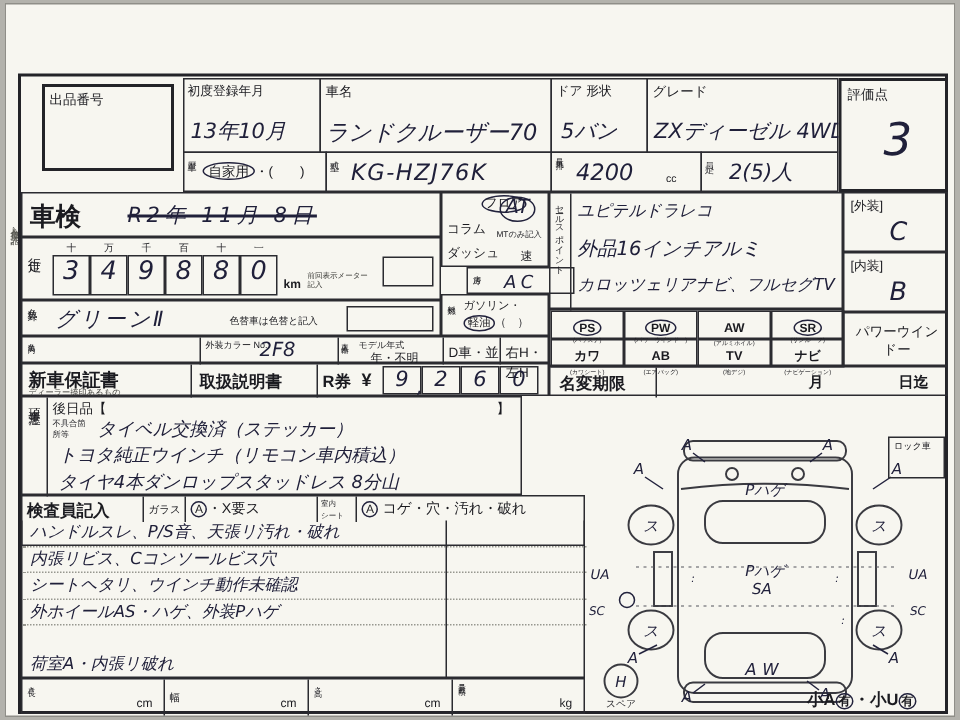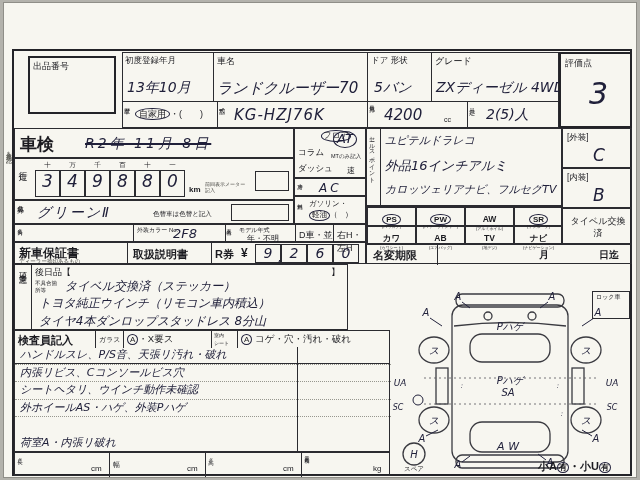--- a/index.html
+++ b/index.html
@@ -142,21 +142,21 @@
   </div>
 
   <div class="abs bx" style="left:294px;top:128px;width:72px;height:50px;">
     <span class="abs print" style="left:2px;top:1px;font-size:8.5px;margin-left:24px;"><span class="circ" style="border-width:1px;padding:0 1px;">フロア</span></span>
     <span class="abs print" style="left:3px;top:18px;font-size:8.5px;">コラム</span>
     <span class="abs print" style="left:3px;top:34px;font-size:8.5px;">ダッシュ</span>
     <span class="abs hw" style="left:38px;top:2px;font-size:13px;"><span class="circ">AT</span></span>
     <span class="abs print" style="left:36px;top:24px;width:34px;font-size:5.5px;">MTのみ記入</span>
     <span class="abs print" style="left:52px;top:36px;font-size:8px;">速</span>
   </div>
-  <div class="abs bx" style="left:294px;top:178px;width:72px;height:18px;">
+  <div class="abs bx" style="left:311px;top:178px;width:72px;height:18px;">
     <span class="abs print vert" style="left:2px;top:1px;font-size:5.5px;height:16px;">冷房</span>
     <span class="abs hw" style="left:24px;top:2px;font-size:12px;letter-spacing:3px;">AC</span>
   </div>
   <div class="abs bx" style="left:294px;top:196px;width:72px;height:28px;">
     <span class="abs print vert" style="left:2px;top:3px;font-size:5.5px;height:22px;">燃料</span>
     <span class="abs print" style="left:14px;top:2px;font-size:7.5px;">ガソリン・</span>
     <span class="abs print" style="left:14px;top:13px;font-size:7.5px;"><span class="circ" style="border-width:1px;padding:0 2px;">軽油</span><span>（　）</span></span>
   </div>
 
   <div class="abs bx" style="left:366px;top:128px;width:196px;height:78px;">
@@ -180,21 +180,21 @@
 
   <div class="abs bx" style="left:562px;top:128px;width:70px;height:40px;">
     <span class="abs print" style="left:4px;top:3px;font-size:8.5px;">[外装]</span>
     <span class="abs hw" style="left:30px;top:16px;font-size:17px;">C</span>
   </div>
   <div class="abs bx" style="left:562px;top:168px;width:70px;height:40px;">
     <span class="abs print" style="left:4px;top:3px;font-size:8.5px;">[内装]</span>
     <span class="abs hw" style="left:30px;top:16px;font-size:17px;">B</span>
   </div>
   <div class="abs bx print" style="left:562px;top:208px;width:70px;height:36px;">
-    <span class="abs" style="left:6px;top:7px;width:58px;font-size:9px;text-align:center;line-height:1.3;">タイベル交換済</span>
+    <span class="abs" style="left:6px;top:7px;width:58px;font-size:9px;text-align:center;line-height:1.3;">パワーウインドー</span>
   </div>
 
   <div class="abs bx" style="left:366px;top:244px;width:266px;height:20px;">
     <span class="abs print" style="left:6px;top:3px;font-size:11px;font-weight:bold;">名変期限</span>
     <span class="abs" style="left:70px;top:0;width:0;height:20px;border-left:1px solid #2b2b30;"></span>
     <span class="abs print" style="left:172px;top:3px;font-size:10px;font-weight:bold;">月</span>
     <span class="abs print" style="left:232px;top:3px;font-size:10px;font-weight:bold;">日迄</span>
   </div>
 
   <div class="abs bx" style="left:14px;top:330px;width:376px;height:34px;text-align:center;">

